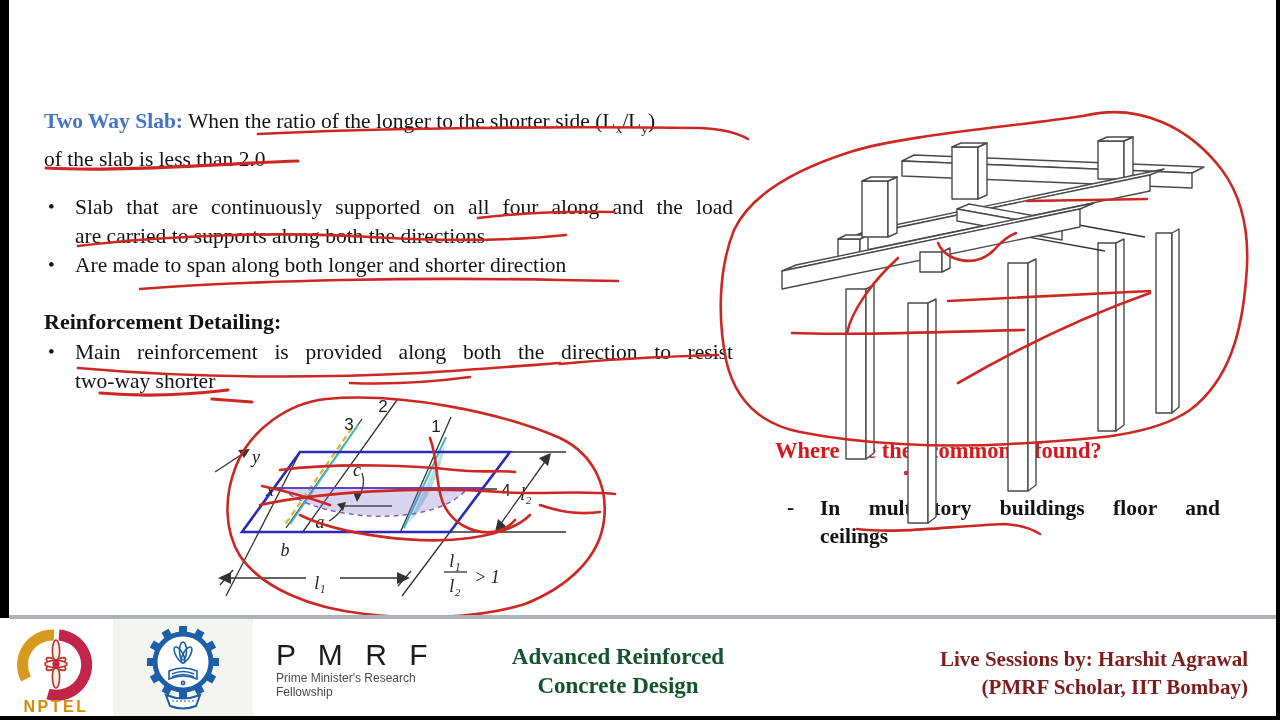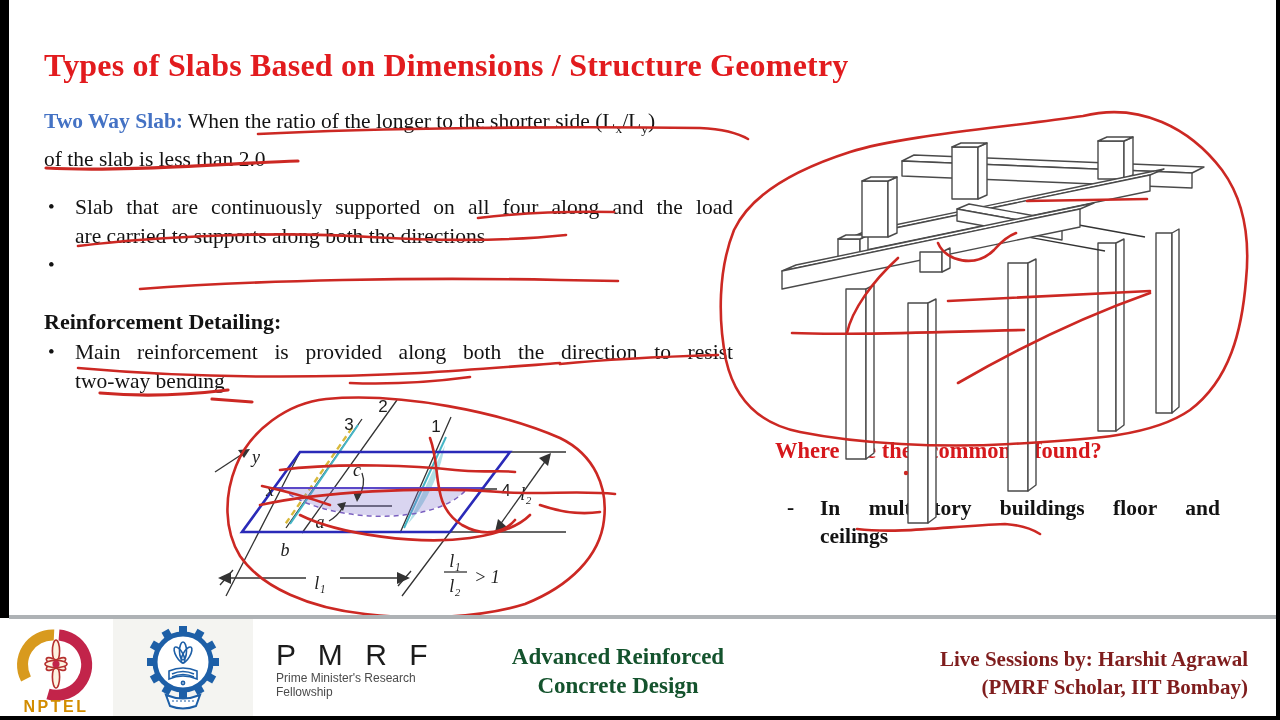--- a/index.html
+++ b/index.html
@@ -60,39 +60,39 @@
   .struct{stroke:#4a4a4a;stroke-width:1.4;fill:#ffffff;stroke-linejoin:round;}
   .dlab{font-family:"Liberation Serif",serif;font-style:italic;font-size:18px;fill:#1d1d1d;}
   .dnum{font-family:"Liberation Sans",sans-serif;font-size:17px;fill:#1d1d1d;}
   .head{fill:#333;stroke:none;}
 </style>
 </head>
 <body>
 
 <div class="frame">
 
-  <h1 class="abs page-title">Types of Slabs Based on Dimensions / Structure Geometry</h1>
 
   <div class="abs intro">
     <div class="l1"><span class="lbl">Two Way Slab:</span><span> When the ratio of the longer to the shorter side (L</span><sub>x</sub><span>/L</span><sub>y</sub><span>)</span></div>
     <div>of the slab is less than 2.0</div>
   </div>
 
   <div class="abs bmark bm1">•</div>
   <div class="abs bmark bm2">•</div>
   <div class="abs bullets">
     <div class="line stretch">Slab that are continuously supported on all four along and the load</div>
     <div class="line">are carried to supports along both the directions</div>
+    <div class="line">Are made to span along both longer and shorter direction</div>
   </div>
 
   <div class="abs reinf-head">Reinforcement Detailing:</div>
   <div class="abs bmark bm3">•</div>
   <div class="abs reinf">
     <div class="line stretch">Main reinforcement is provided along both the direction to resist</div>
-    <div class="line">two-way bending</div>
+    <div class="line">two-way shorter</div>
   </div>
 
   <div class="abs question">Where are they commonly found?</div>
   <div class="abs loc-dash">-</div>
   <div class="abs loc">
     <div class="line stretch">In multi-story buildings floor and</div>
     <div class="line">ceilings</div>
   </div>
 
   <svg class="abs overlay" viewBox="0 0 1280 720">

